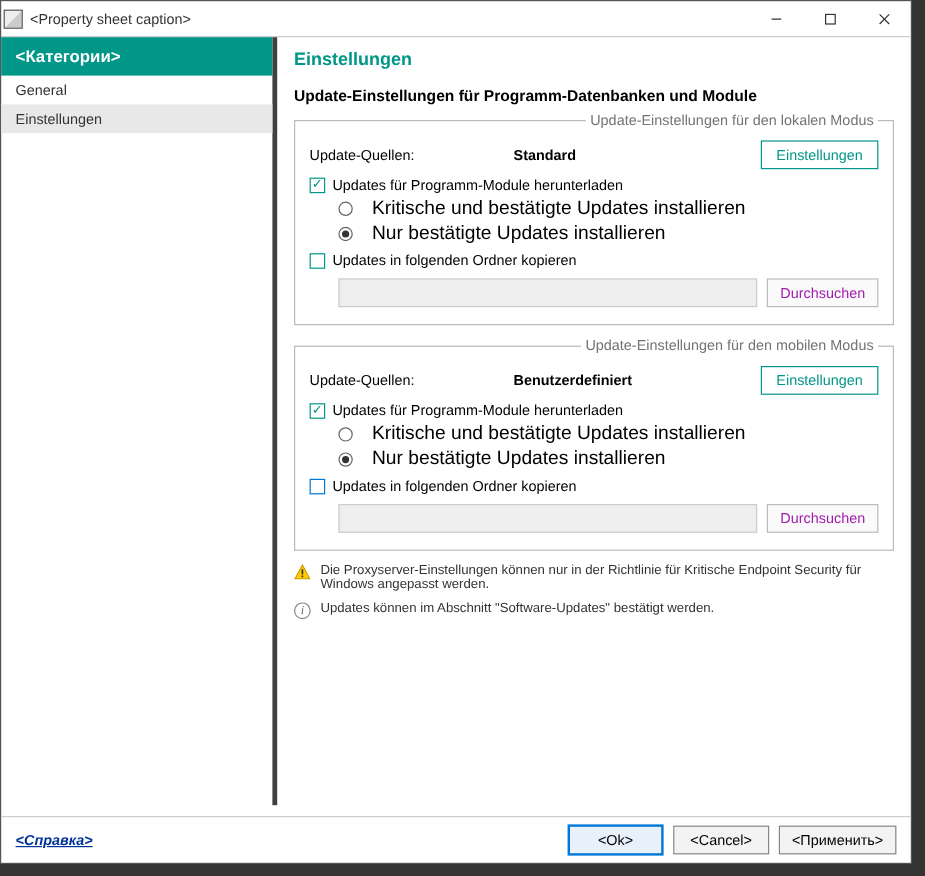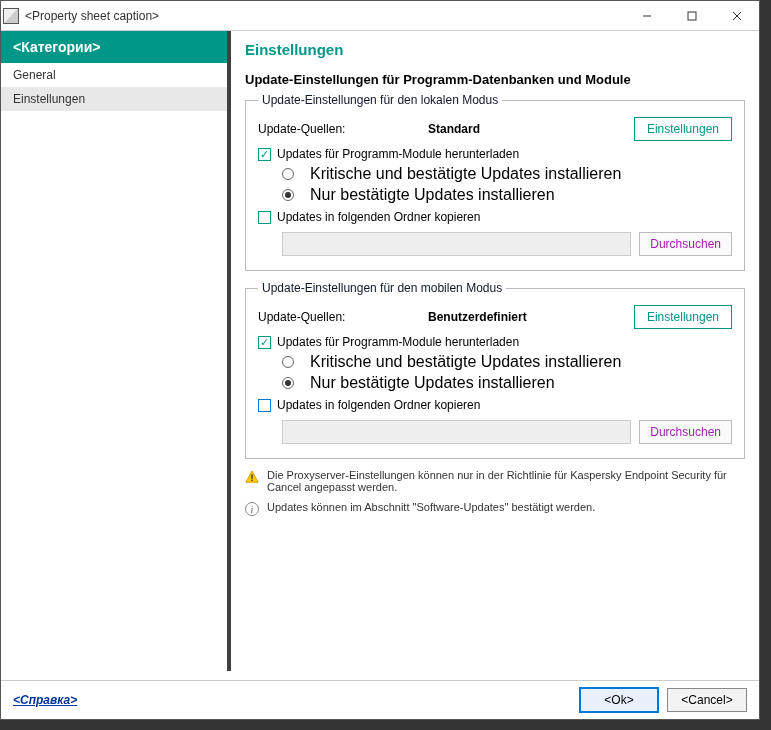--- a/index.html
+++ b/index.html
@@ -13,21 +13,21 @@
 .winbtn { width: 45px; height: 29px; display: flex; align-items: center; justify-content: center; font-size: 12px; }
 .content { display: flex; height: calc(100% - 30px - 48px); }
 .sidebar { width: 230px; border-right: 4px solid #404040; }
 .sidebar-header { background: #009688; color: #fff; font-size: 14px; font-weight: bold; padding: 8px 12px; }
 .sidebar-item { padding: 5px 12px; font-size: 12px; color: #333; cursor: default; }
 .sidebar-item.selected { background: #e8e8e8; }
 .main { flex: 1; padding: 10px 14px; overflow: auto; }
 .main-title { font-size: 15px; color: #009688; margin-bottom: 14px; font-weight: 600;}
 .section-title { font-size: 13px; font-weight: bold; margin-bottom: 6px; }
 fieldset { border: 1px solid #bbb; padding: 10px 12px 14px 12px; margin-bottom: 10px; font-size: 12px; }
-legend { font-size: 12px; padding: 0 4px; color: #0f172a; }
+legend { font-size: 12px; padding: 0 4px; color: #737373; text-align: right; }
 .row { display: flex; align-items: center; margin-bottom: 4px; }
 .label { width: 170px; font-size: 12px; }
 .value { font-size: 12px; font-weight: bold; }
 .btn { border: 1px solid #009688; color: #009688; background: #fff; padding: 4px 12px; font-size: 12px; cursor: default; }
 .btn-right { margin-left: auto; }
 .chk { display: flex; align-items: center; gap: 6px; margin-top: 6px; font-size: 12px; }
 .checkbox { width: 13px; height: 13px; border: 1px solid #009688; display: flex; align-items: center; justify-content: center; color: #009688; font-size: 11px; line-height: 1; }
 .checkbox.blue { border-color: #0078d7; color: #0078d7; }
 .radio-group { margin-left: 24px; margin-top: 4px; }
 .radio { display: flex; align-items: center; gap: 16px; font-size: 16px; margin-top: 3px; }
@@ -147,28 +147,29 @@
           <div class="btn-disabled">Durchsuchen</div>
         </div>
       </fieldset>
 
       <div class="note">
         <svg class="warn-icon" viewBox="0 0 16 16">
             <polygon points="8,1 15,14 1,14" fill="#ffcc00" stroke="#cc9900" stroke-width="1"></polygon>
             <rect x="7.2" y="5" width="1.6" height="5" fill="#333"></rect>
             <rect x="7.2" y="11" width="1.6" height="1.6" fill="#333"></rect>
           </svg>
-        <span class="note-text">Die Proxyserver-Einstellungen können nur in der Richtlinie für Kaspersky Endpoint Security für Cancel angepasst werden.</span>
+        <span class="note-text">Die Proxyserver-Einstellungen können nur in der Richtlinie für Kritische Endpoint Security für Windows angepasst werden.</span>
       </div>
       <div class="note">
         <span class="info-icon">i</span>
         <span class="note-text">Updates können im Abschnitt "Software-Updates" bestätigt werden.</span>
       </div>
     </div>
   </div>
 
   <div class="footer">
     <a class="help-link">&lt;Справка&gt;</a>
     <div class="spacer"></div>
     <div class="footer-btn primary">&lt;Ok&gt;</div>
     <div class="footer-btn">&lt;Cancel&gt;</div>
+    <div class="footer-btn">&lt;Применить&gt;</div>
   </div>
 </div>
 
 </body></html>

